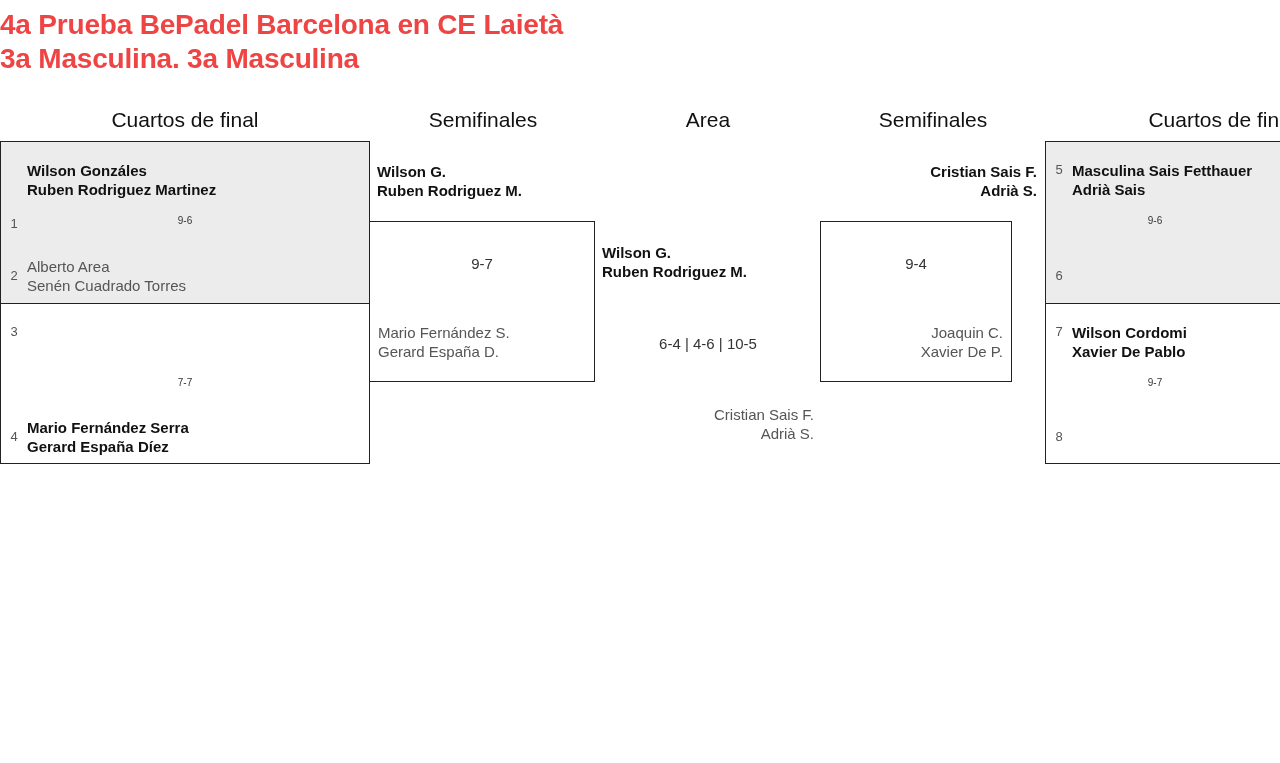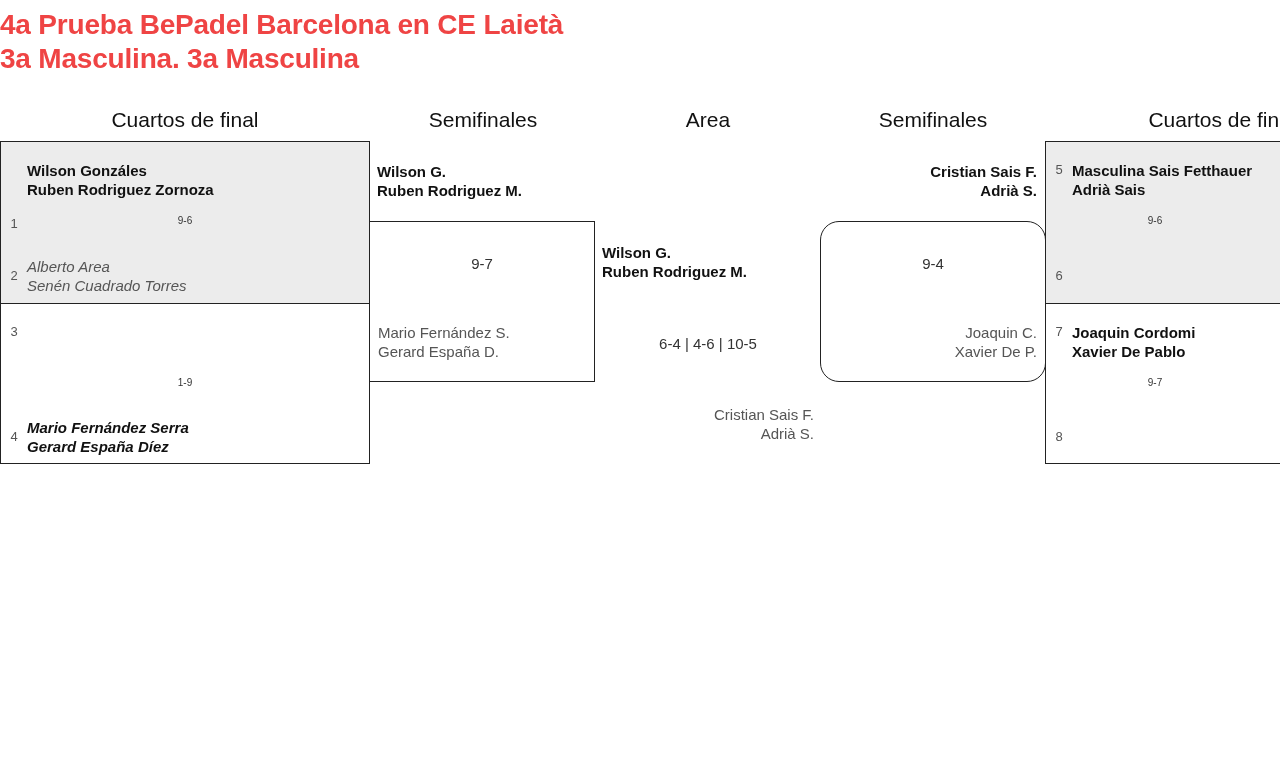--- a/index.html
+++ b/index.html
@@ -45,21 +45,21 @@
   .team.winner { color: #111111; font-weight: 700; }
   .team.loser  { color: #555555; font-weight: 400; }
 
   .score {
     position: absolute; font-size: 10px; color: #333333;
     white-space: nowrap;
   }
 
   
   .qf-top-team    { top: 8px; margin-top: 11px; }
-  .qf-bottom-team { bottom: 8px; font-style: italic; }
+  .qf-bottom-team { bottom: 8px; }
   .qf-l-team { left: 26px; text-align: left; }
   .qf-score-l { left: 0; right: 0; top: 73px; text-align: center; }
   .qf-score-r { left: 0; right: 0; top: 73px; text-align: center; }
 
   
   .sf-box { position: absolute; border: 1px solid #222222; }
   .sf-score {
     position: absolute; top: 33px; left: 0; right: 0;
     text-align: center; font-size: 15px; color: #333333;
   }
@@ -91,33 +91,33 @@
   <div class="round-header" style="left:608px;width:200px;">Area</div>
   <div class="round-header" style="left:833px;width:200px;">Semifinales</div>
   <div class="round-header" style="left:1122px;width:200px;">Cuartos de final</div>
 
   <div class="qf-block" style="left:0px;top:141px;width:370px;height:323px;">
 
     <div class="qf-cell shaded">
       <span class="seed left">1</span>
       <div class="team winner qf-top-team qf-l-team">
         <span class="ln">Wilson Gonzáles</span>
-        <span class="ln">Ruben Rodriguez Zornoza</span>
+        <span class="ln">Ruben Rodriguez Martinez</span>
       </div>
       <div class="score qf-score-l">9-6</div>
       <span class="seed left" style="top:auto;bottom:20px;transform:none;">2</span>
       <div class="team loser qf-bottom-team qf-l-team">
         <span class="ln">Alberto Area</span>
         <span class="ln">Senén Cuadrado Torres</span>
       </div>
     </div>
 
     <div class="qf-cell divider">
       <span class="seed left" style="top:20px;transform:none;">3</span>
-      <div class="score qf-score-l">1-9</div>
+      <div class="score qf-score-l">7-7</div>
       <span class="seed left" style="top:auto;bottom:20px;transform:none;">4</span>
       <div class="team winner qf-bottom-team qf-l-team">
         <span class="ln">Mario Fernández Serra</span>
         <span class="ln">Gerard España Díez</span>
       </div>
     </div>
   </div>
 
   <div class="sf-team-out team winner" style="left:377px;top:162px;">
     <span class="ln">Wilson G.</span>
@@ -142,21 +142,21 @@
   <div class="final-team team loser" style="right:466px;top:405px;text-align:right;">
     <span class="ln">Cristian Sais F.</span>
     <span class="ln">Adrià S.</span>
   </div>
 
   <div class="sf-team-out team winner" style="right:243px;top:162px;text-align:right;">
     <span class="ln">Cristian Sais F.</span>
     <span class="ln">Adrià S.</span>
   </div>
 
-  <div class="sf-box" style="left:820px;top:221px;width:226px;height:161px;border-radius:19px;">
+  <div class="sf-box" style="left:820px;top:221px;width:192px;height:161px;">
     <div class="sf-score">9-4</div>
     <div class="sf-team-in team loser" style="right:8px;text-align:right;">
       <span class="ln">Joaquin C.</span>
       <span class="ln">Xavier De P.</span>
     </div>
   </div>
 
   <div class="qf-block" style="left:1045px;top:141px;width:370px;height:323px;">
 
     <div class="qf-cell shaded">
@@ -165,21 +165,21 @@
         <span class="ln">Masculina Sais Fetthauer</span>
         <span class="ln">Adrià Sais</span>
       </div>
       <div class="score qf-score-r" style="left:0;right:150px;text-align:center;">9-6</div>
       <span class="seed left" style="top:auto;bottom:20px;transform:none;">6</span>
     </div>
 
     <div class="qf-cell divider">
       <span class="seed left" style="top:20px;transform:none;">7</span>
       <div class="team winner qf-top-team" style="left:26px;text-align:left;">
-        <span class="ln">Joaquin Cordomi</span>
+        <span class="ln">Wilson Cordomi</span>
         <span class="ln">Xavier De Pablo</span>
       </div>
       <div class="score qf-score-r" style="left:0;right:150px;text-align:center;">9-7</div>
       <span class="seed left" style="top:auto;bottom:20px;transform:none;">8</span>
     </div>
   </div>
 
 </div>
 
 </body></html>

